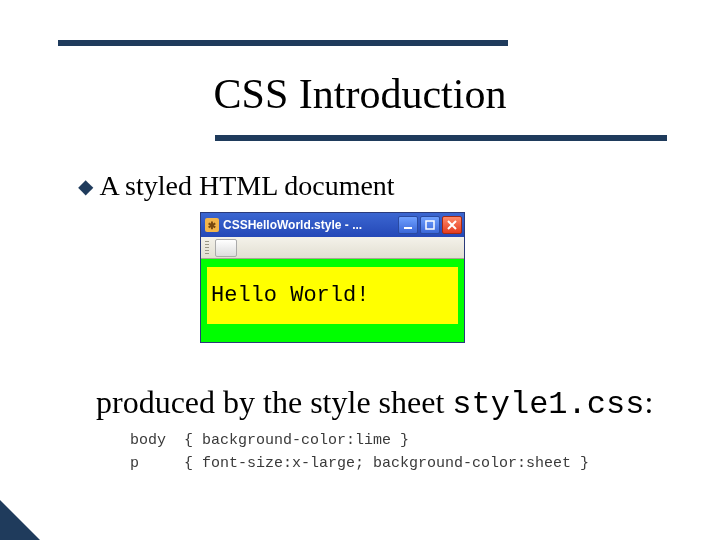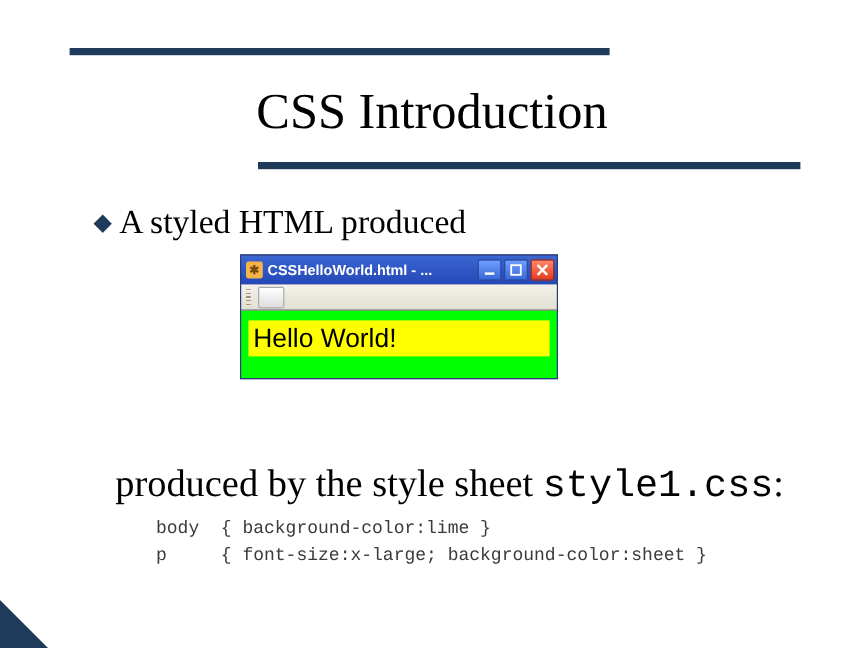--- a/index.html
+++ b/index.html
@@ -132,24 +132,24 @@
     background: linear-gradient(to bottom,#fff,#ddd);
     border: 1px solid #aaa;
     border-radius: 2px;
   }
   .client {
     background: #00ff00;
     padding: 8px 6px 18px 6px;
   }
   .client p {
     background: #ffff00;
-    font-family: Liberation Sans, sans-serif;
+    font-family: Liberation Mono, monospace;
     font-size: 22px;
     color: #000;
-    padding: 2px 4px;
+    padding: 16px 4px;
   }
   .produced {
     position: absolute;
     top: 384px;
     left: 96px;
     font-size: 32px;
     color: #000;
   }
   .produced .mono {
     font-family: "Courier New", monospace;
@@ -178,27 +178,27 @@
 <body>
 
 <div class="hr-top"></div>
 
 <h1 class="title">CSS Introduction</h1>
 
 <div class="hr-mid"></div>
 
 <div class="bullet-row">
   <span class="bullet-icon">◆</span>
-  <span>A styled HTML produced</span>
+  <span>A styled HTML document</span>
 </div>
 
 <div class="window">
   <div class="titlebar">
     <span class="titlebar-icon">✱</span>
-    <span class="titlebar-text">CSSHelloWorld.html - ...</span>
+    <span class="titlebar-text">CSSHelloWorld.style - ...</span>
     <div class="win-btns">
       <div class="win-btn min">
         <svg viewBox="0 0 10 10">
             <rect x="1" y="7" width="8" height="2" fill="#fff"></rect>
           </svg>
       </div>
       <div class="win-btn max">
         <svg viewBox="0 0 10 10">
             <rect x="1" y="1" width="8" height="8" fill="none" stroke="#fff" stroke-width="1.5"></rect>
           </svg>

